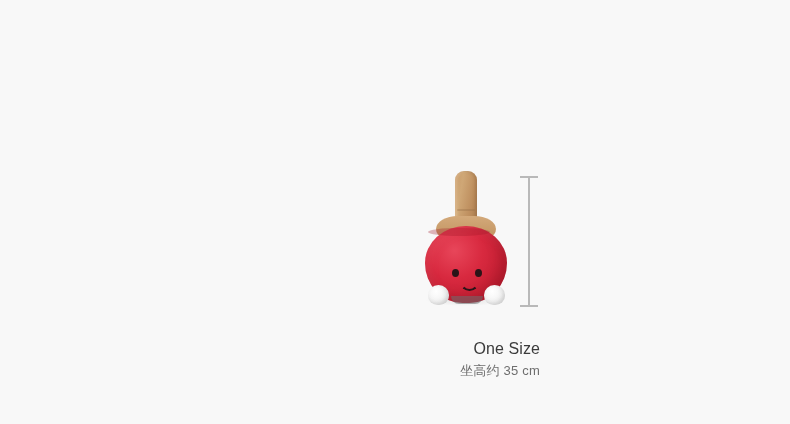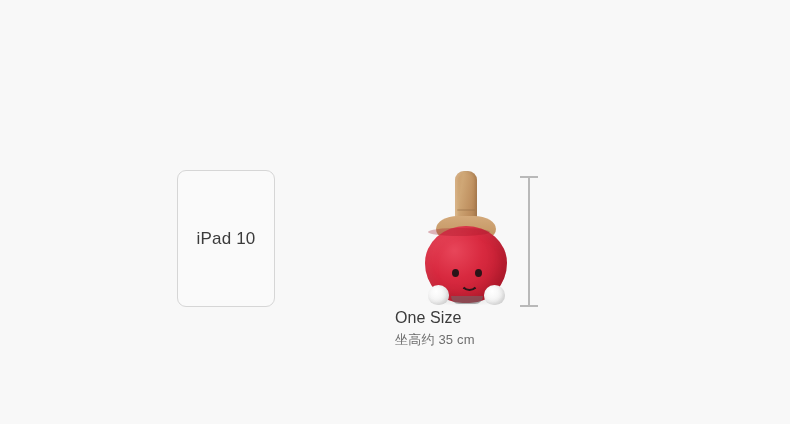--- a/index.html
+++ b/index.html
@@ -175,46 +175,43 @@
     height: 2px;
     background: #b9b9b9;
   }
   .dimension-cap.top    { top: 0; }
   .dimension-cap.bottom { bottom: 0; }
 
   
   .caption {
     position: absolute;
     left: 395px;
-    top: 308px;
+    top: 339px;
     width: 145px;
-    text-align: left;
+    text-align: right;
   }
   .caption-title {
     font-size: 16px;
     color: #3b3b3b;
     letter-spacing: 0.1px;
     line-height: 20px;
   }
   .caption-sub {
     margin-top: 3px;
     font-size: 13px;
     color: #6e6e6e;
     letter-spacing: 0.2px;
     line-height: 18px;
   }
 </style>
 </head>
 <body>
 
 <div class="stage">
 
-  <div class="device-ref">
-    <div class="device-ref-label">iPad 10</div>
-  </div>
 
   <div class="plush">
     <div class="plush-shadow"></div>
     <div class="plush-handle"></div>
     <div class="plush-collar"></div>
     <div class="plush-body"></div>
     <div class="plush-seam"></div>
     <div class="plush-eye left"></div>
     <div class="plush-eye right"></div>
     <div class="plush-smile"></div>

